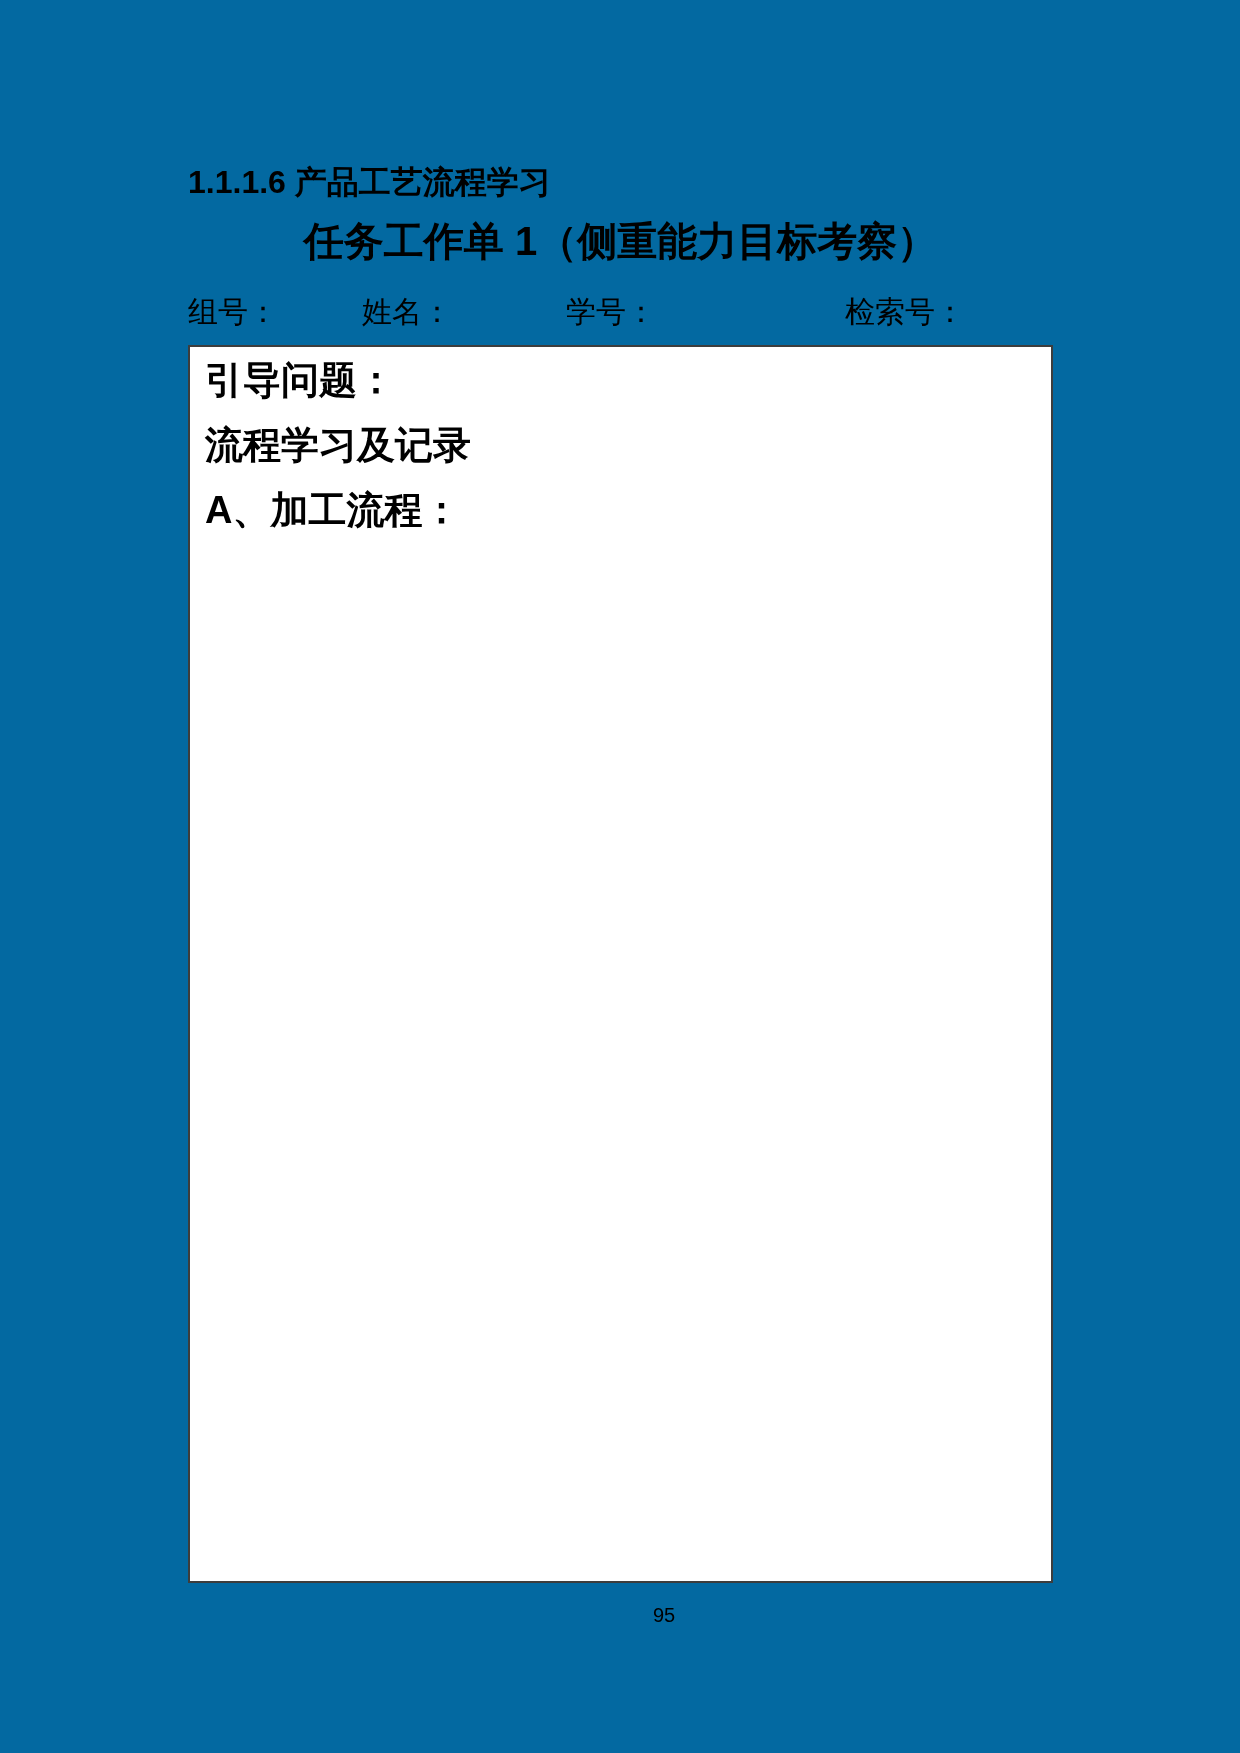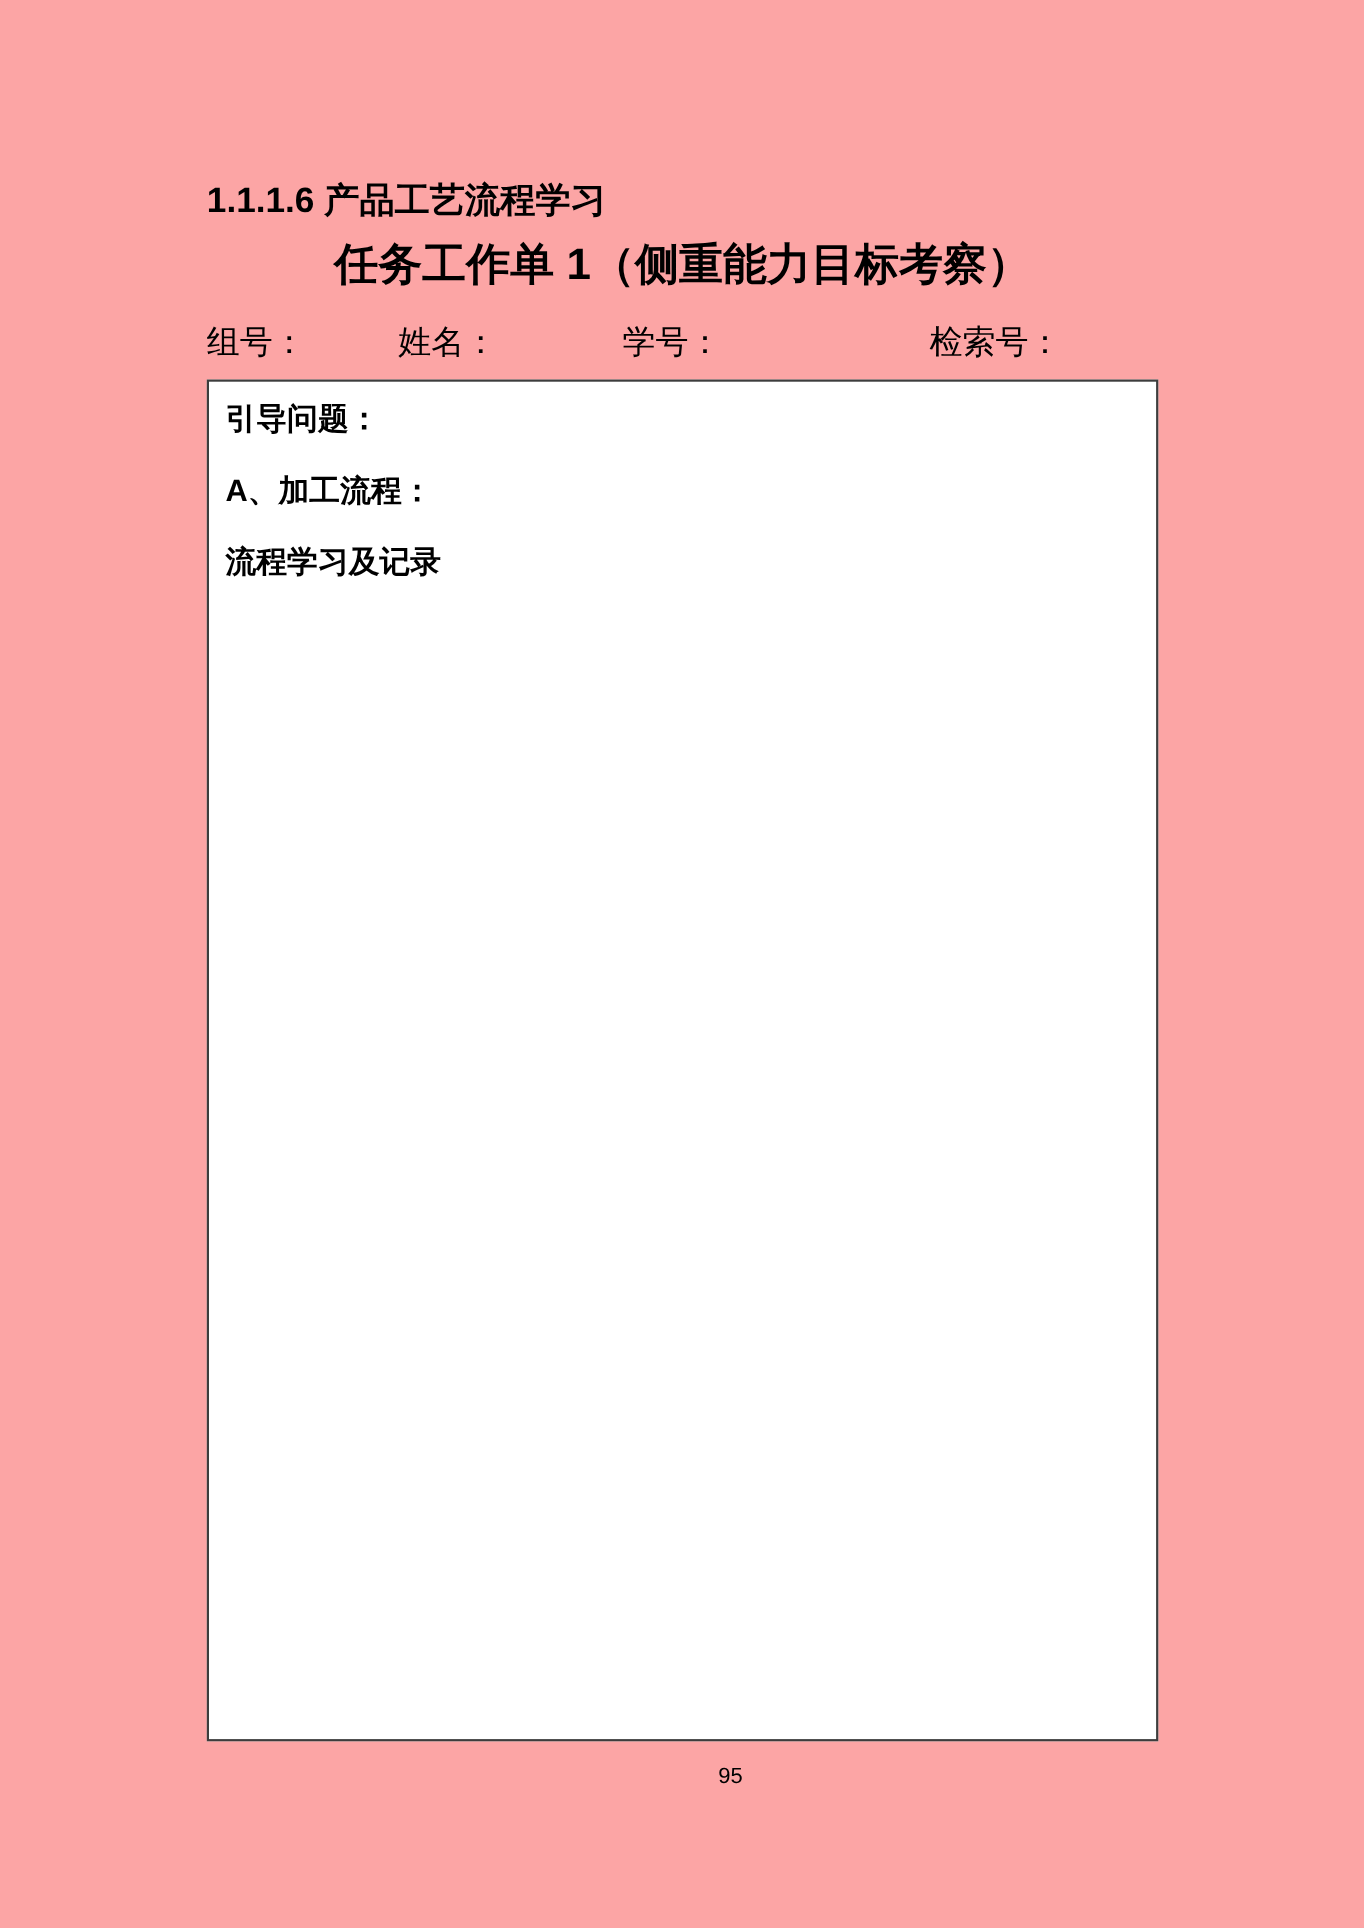--- a/index.html
+++ b/index.html
@@ -7,21 +7,21 @@
     width: 1240px;
     height: 1753px;
     background: #ffffff;
     font-family: "Liberation Sans", "DejaVu Sans", sans-serif;
     color: #000000;
   }
   .page {
     position: relative;
     width: 1240px;
     height: 1753px;
-    background: #fca5a5;
+    background: #0369a1;
     overflow: hidden;
   }
   .section-heading {
     position: absolute;
     left: 188px;
     top: 160px;
     font-size: 32px;
     font-weight: bold;
     line-height: 44px;
     white-space: nowrap;
@@ -68,21 +68,21 @@
     left: 188px;
     top: 345px;
     width: 865px;
     height: 1238px;
     border: 2px solid #3d3d3d;
     background: #ffffff;
     padding: 1px 14px 0 15px;
     overflow: hidden;
   }
   .box-line {
-    font-size: 28px;
+    font-size: 38px;
     font-weight: bold;
     line-height: 65px;
     white-space: nowrap;
   }
   .task-line-1 {
     white-space: normal;
     text-align: justify;
     text-align-last: justify;
     overflow: hidden;
   }
@@ -116,21 +116,21 @@
     <span class="field field-name">姓名：</span>
     <span class="field-blank blank-name"></span>
     <span class="field field-student">学号：</span>
     <span class="field-blank blank-student"></span>
     <span class="field field-index">检索号：</span>
     <span class="field-blank blank-index"></span>
   </div>
 
   <div class="worksheet-box">
     <div class="box-line">引导问题：</div>
+    <div class="box-line">流程学习及记录</div>
     <div class="box-line">A、加工流程：</div>
-    <div class="box-line">流程学习及记录</div>
     <div class="answer-area-a"></div>
     <div class="answer-area-b"></div>
   </div>
 
   <div class="page-number">95</div>
 
 </div>
 
 </body></html>

